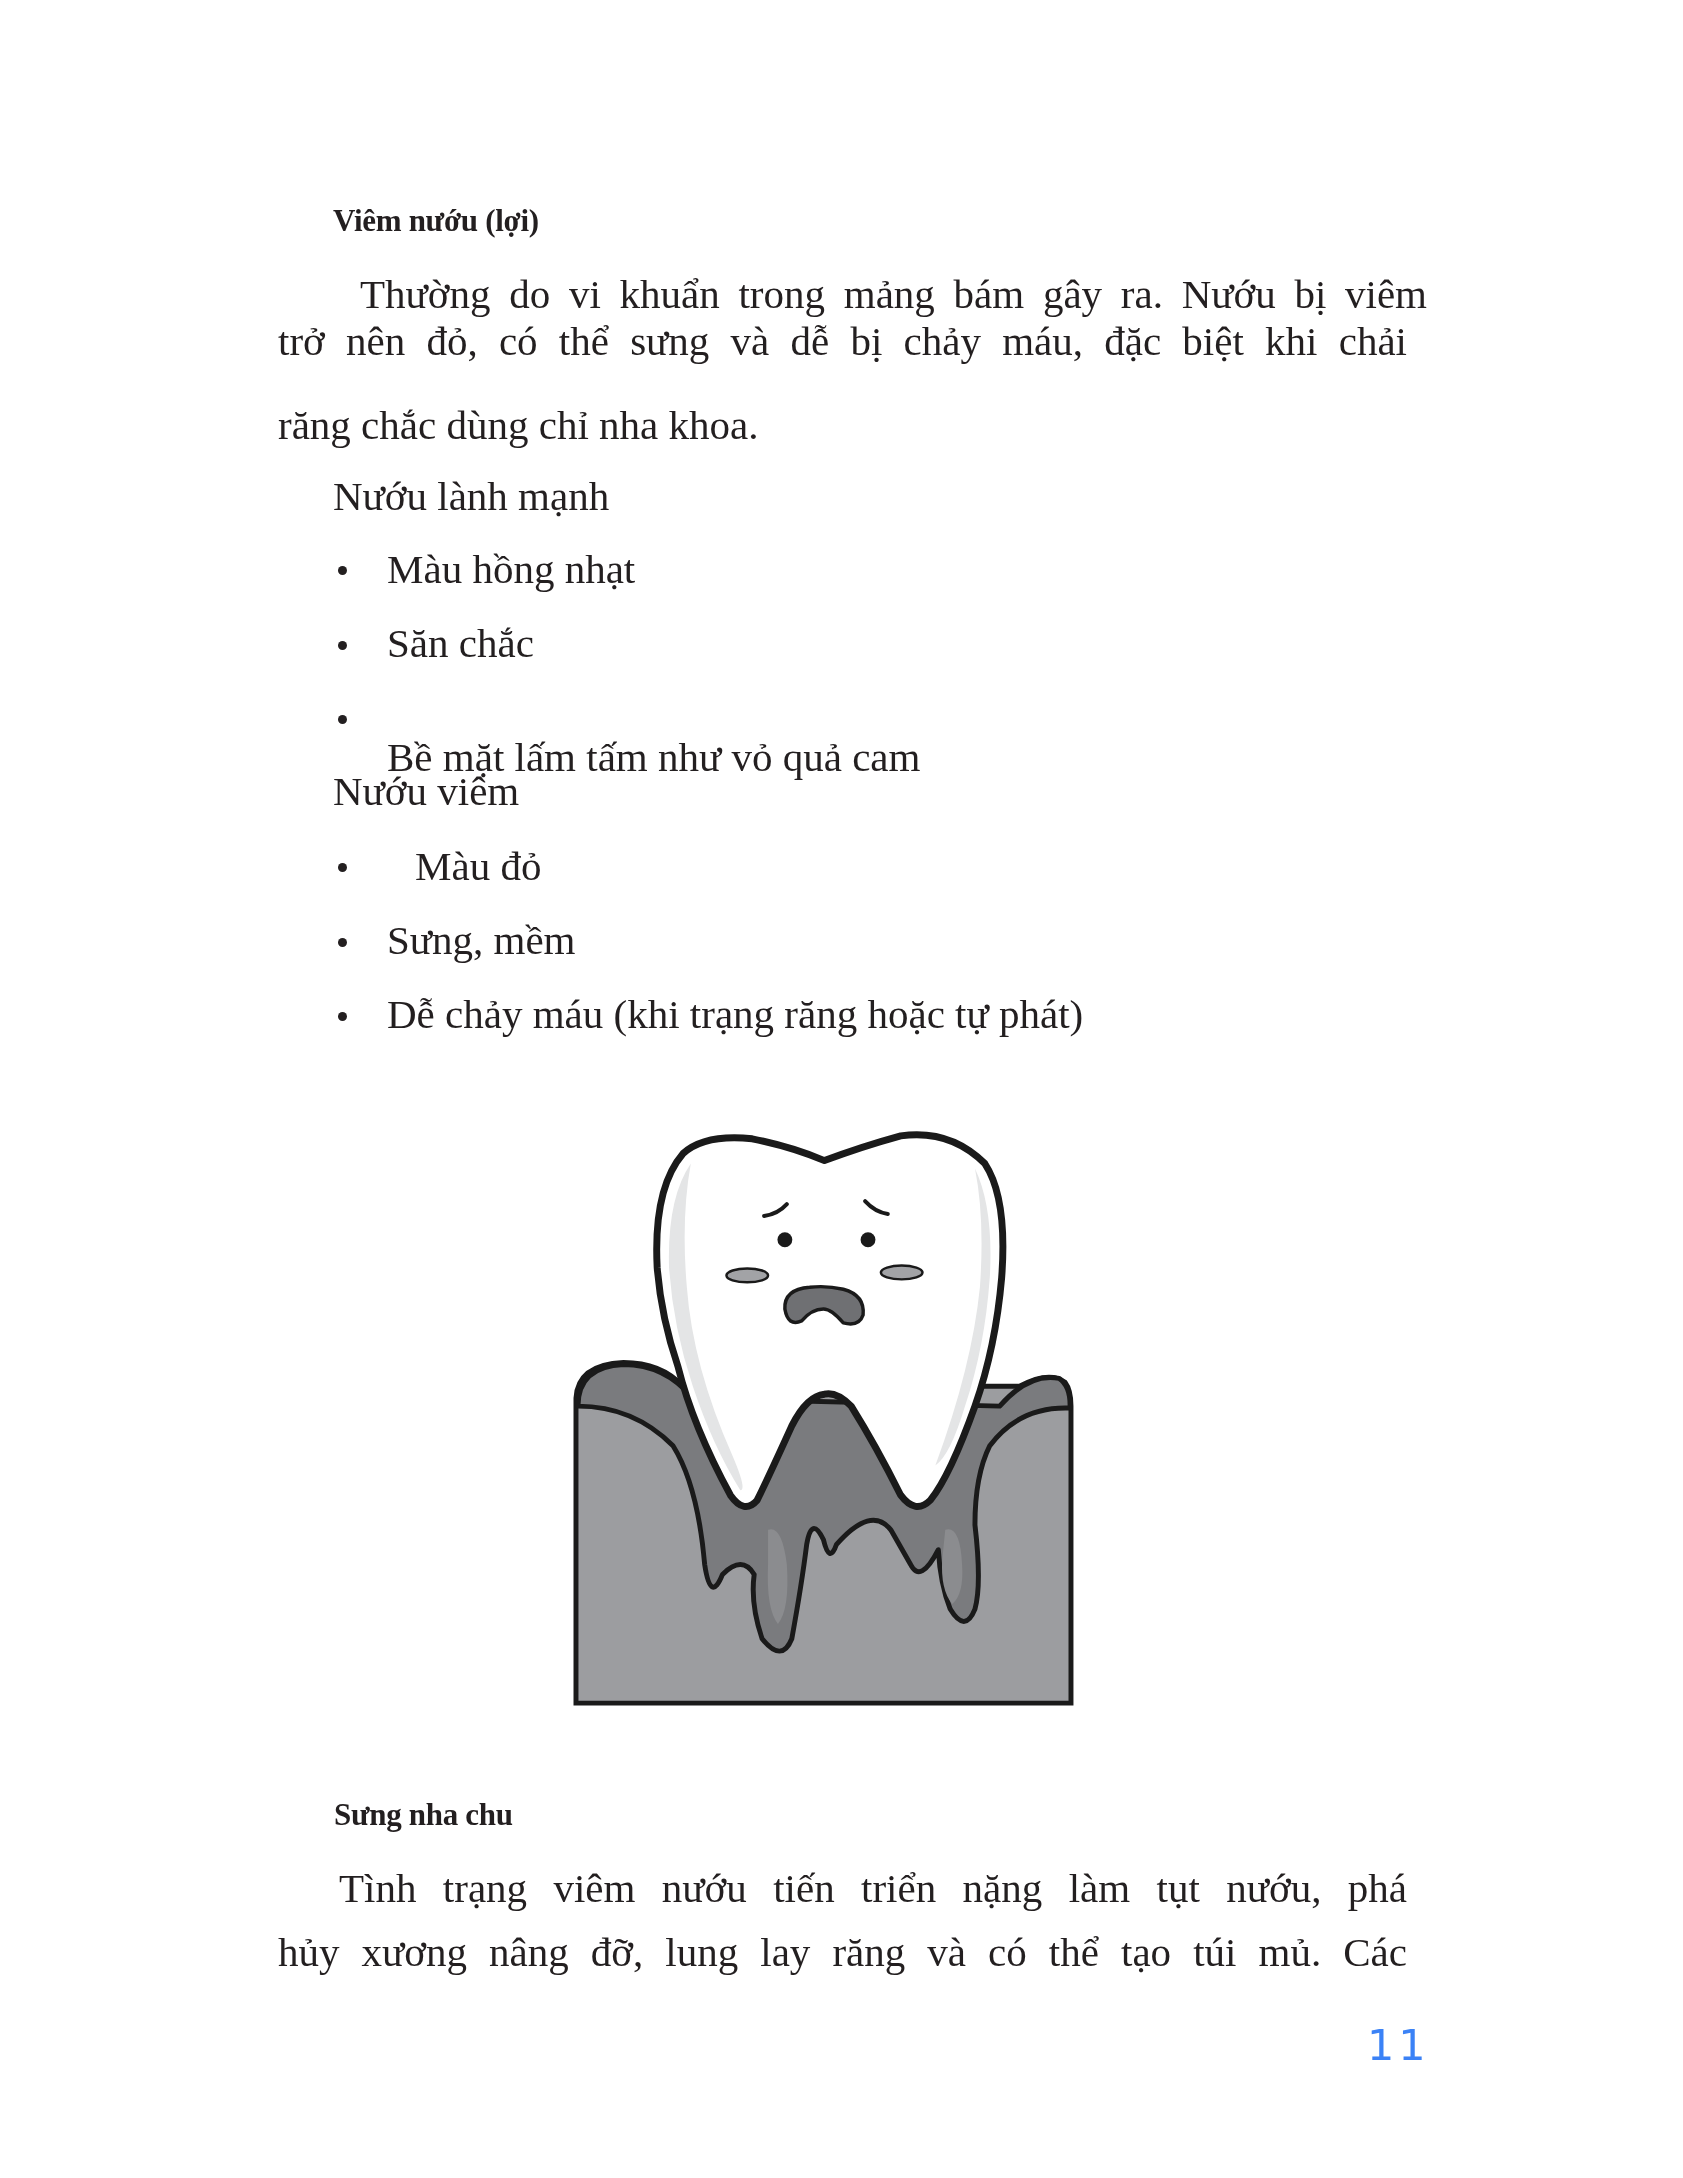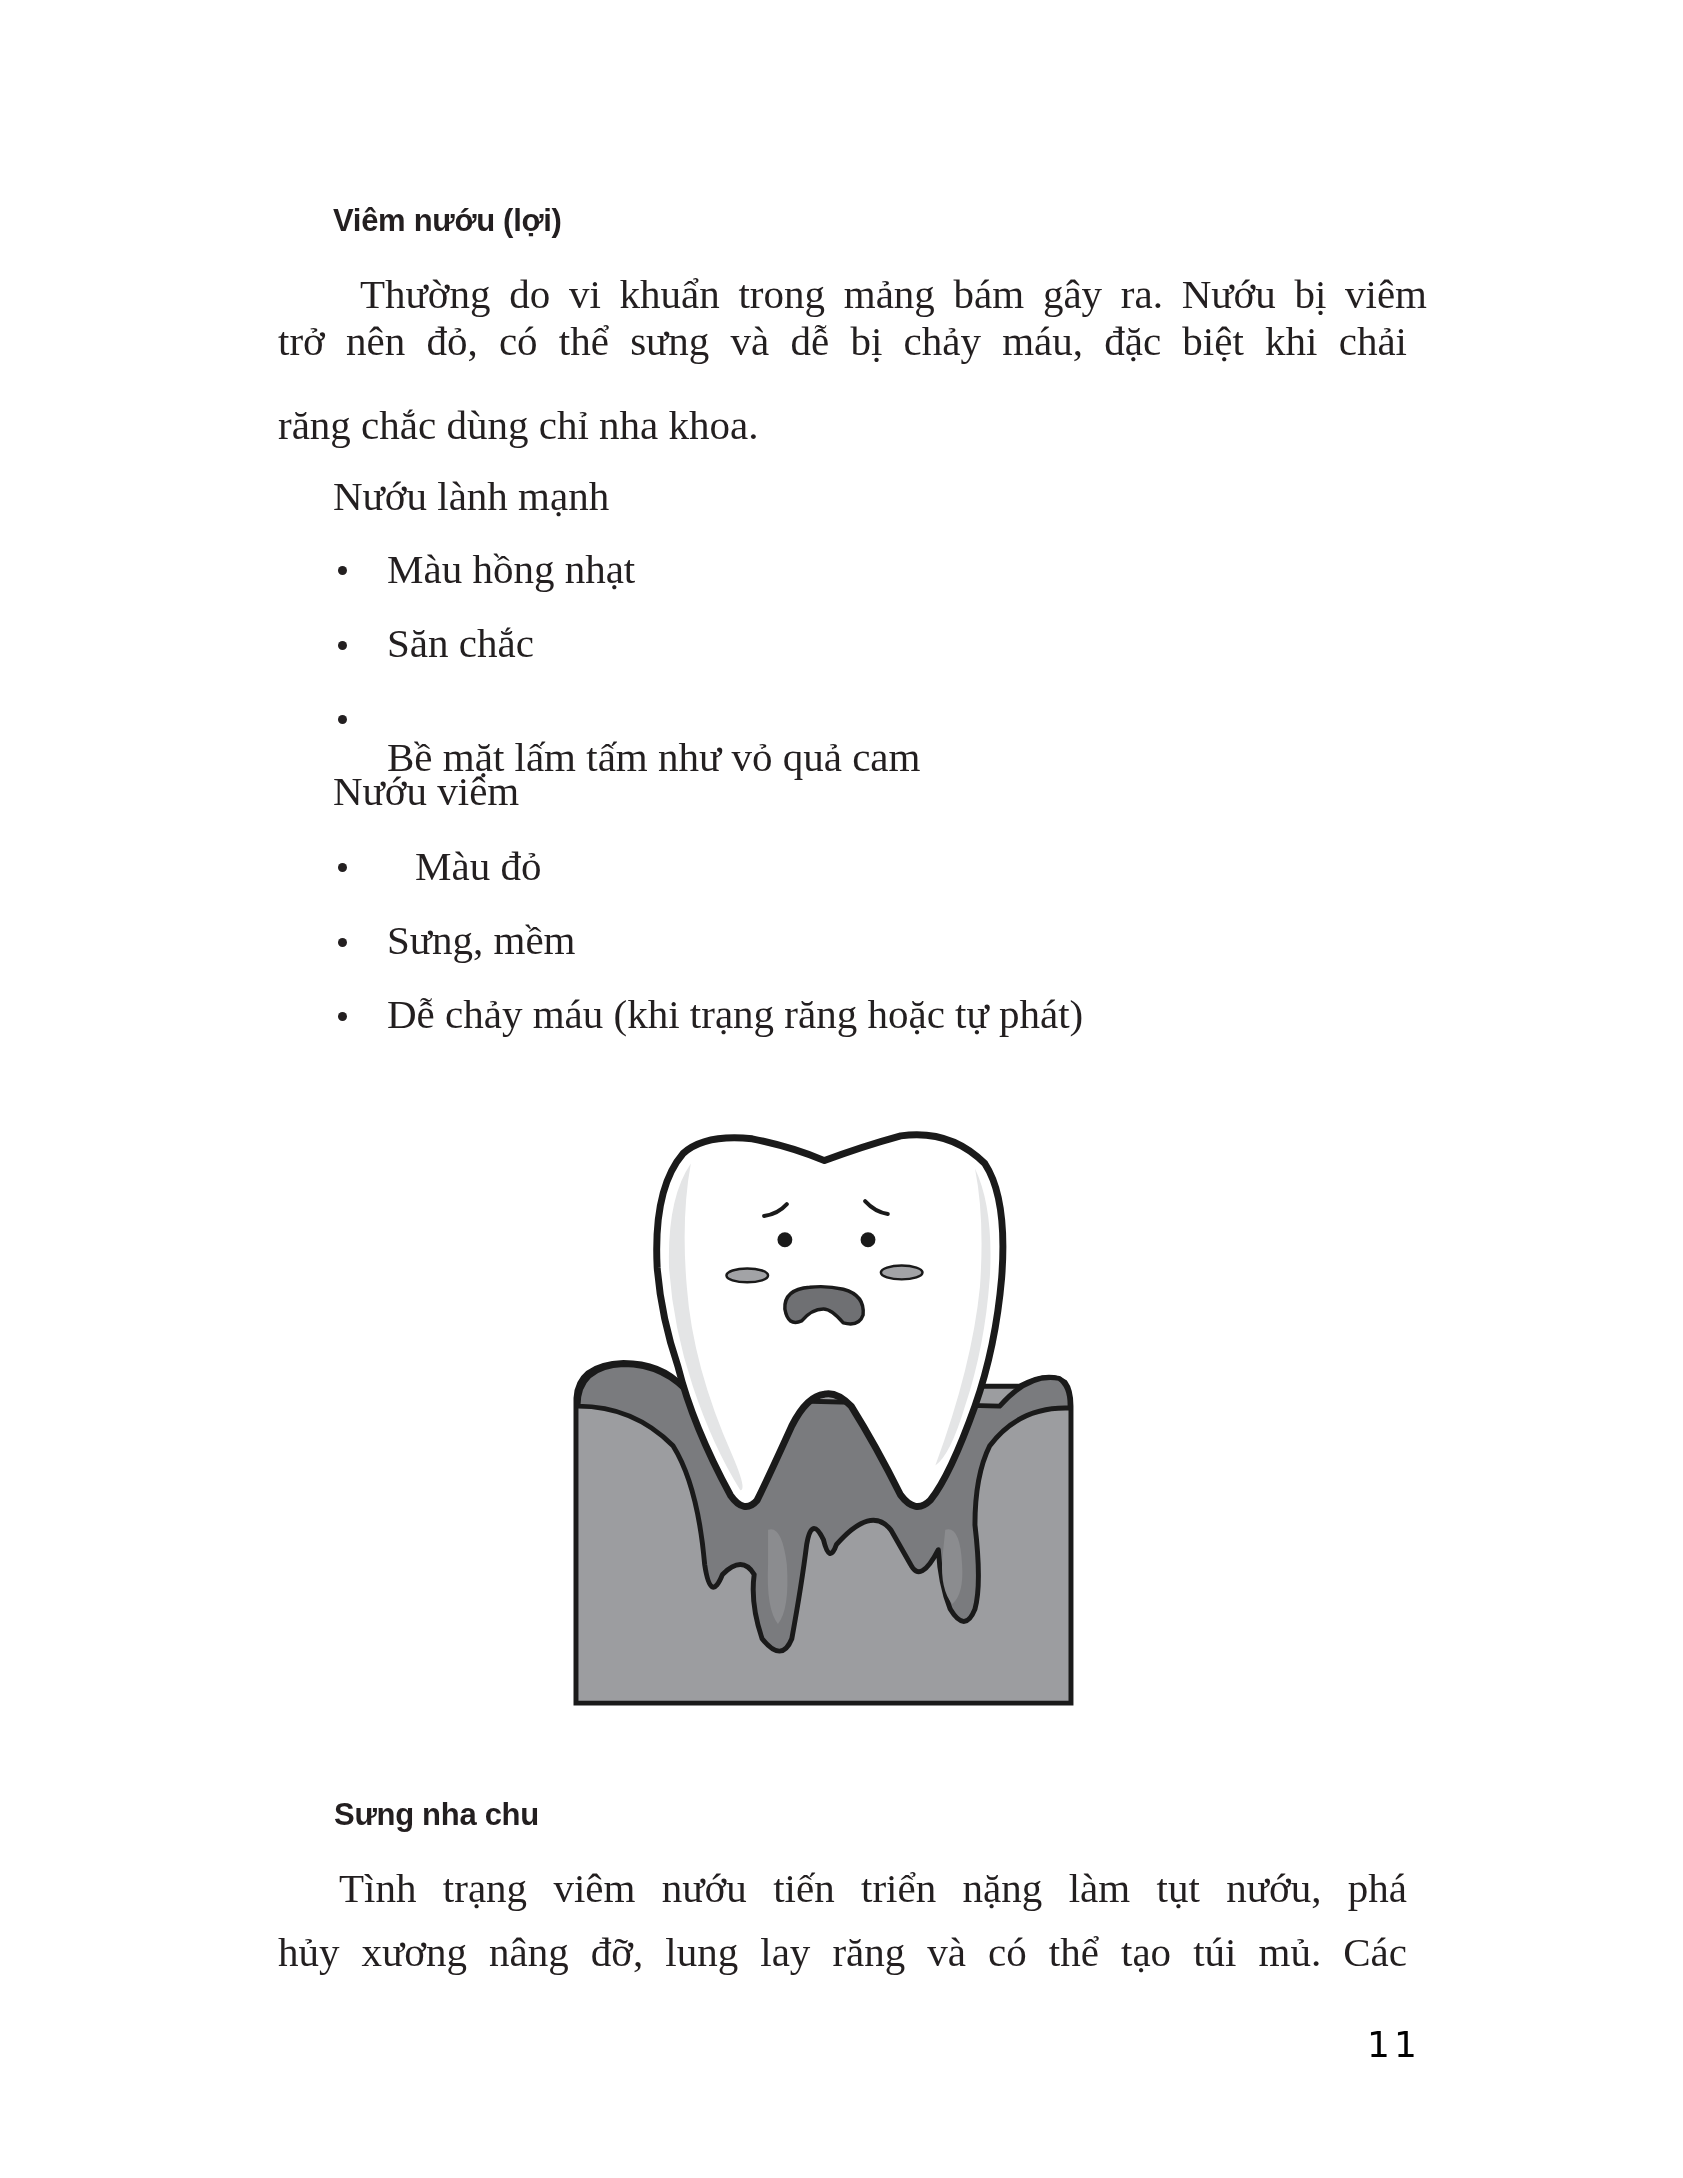--- a/index.html
+++ b/index.html
@@ -9,21 +9,21 @@
   }
   body {
     width: 1683px;
     height: 2178px;
     position: relative;
     overflow: hidden;
     color: #231f20;
   }
   .abs { position: absolute; }
   .heading {
-    font-family: Liberation Sans, sans-serif;
+    font-family: Liberation Serif, serif;
     font-weight: bold;
     font-size: 31px;
     line-height: 40px;
     letter-spacing: -0.3px;
     white-space: nowrap;
     text-align: center;
   }
   .serif-line {
     font-family: "Liberation Serif", "DejaVu Serif", serif;
     font-size: 41px;
@@ -37,24 +37,24 @@
   }
   .bullet-dot {
     position: absolute;
     width: 9px;
     height: 9px;
     border-radius: 50%;
     background: #231f20;
   }
   .page-number {
     font-family: "DejaVu Sans", "Liberation Sans", sans-serif;
-    font-size: 36px;
+    font-size: 43px;
     line-height: 40px;
     letter-spacing: 4px;
-    color: #000000;
+    color: #3b82f6;
   }
   .figure svg { display: block; }
 </style>
 </head>
 <body>
 
 <div class="abs heading" style="left:333px; top:201px;">Viêm nướu (lợi)</div>
 
 <div class="abs serif-line justify" style="left:360px; width:1067px; top:269px;">Thường do vi khuẩn trong mảng bám gây ra. Nướu bị viêm</div>
 <div class="abs serif-line justify" style="left:278px; width:1129px; top:316px;">trở nên đỏ, có thể sưng và dễ bị chảy máu, đặc biệt khi chải</div>

